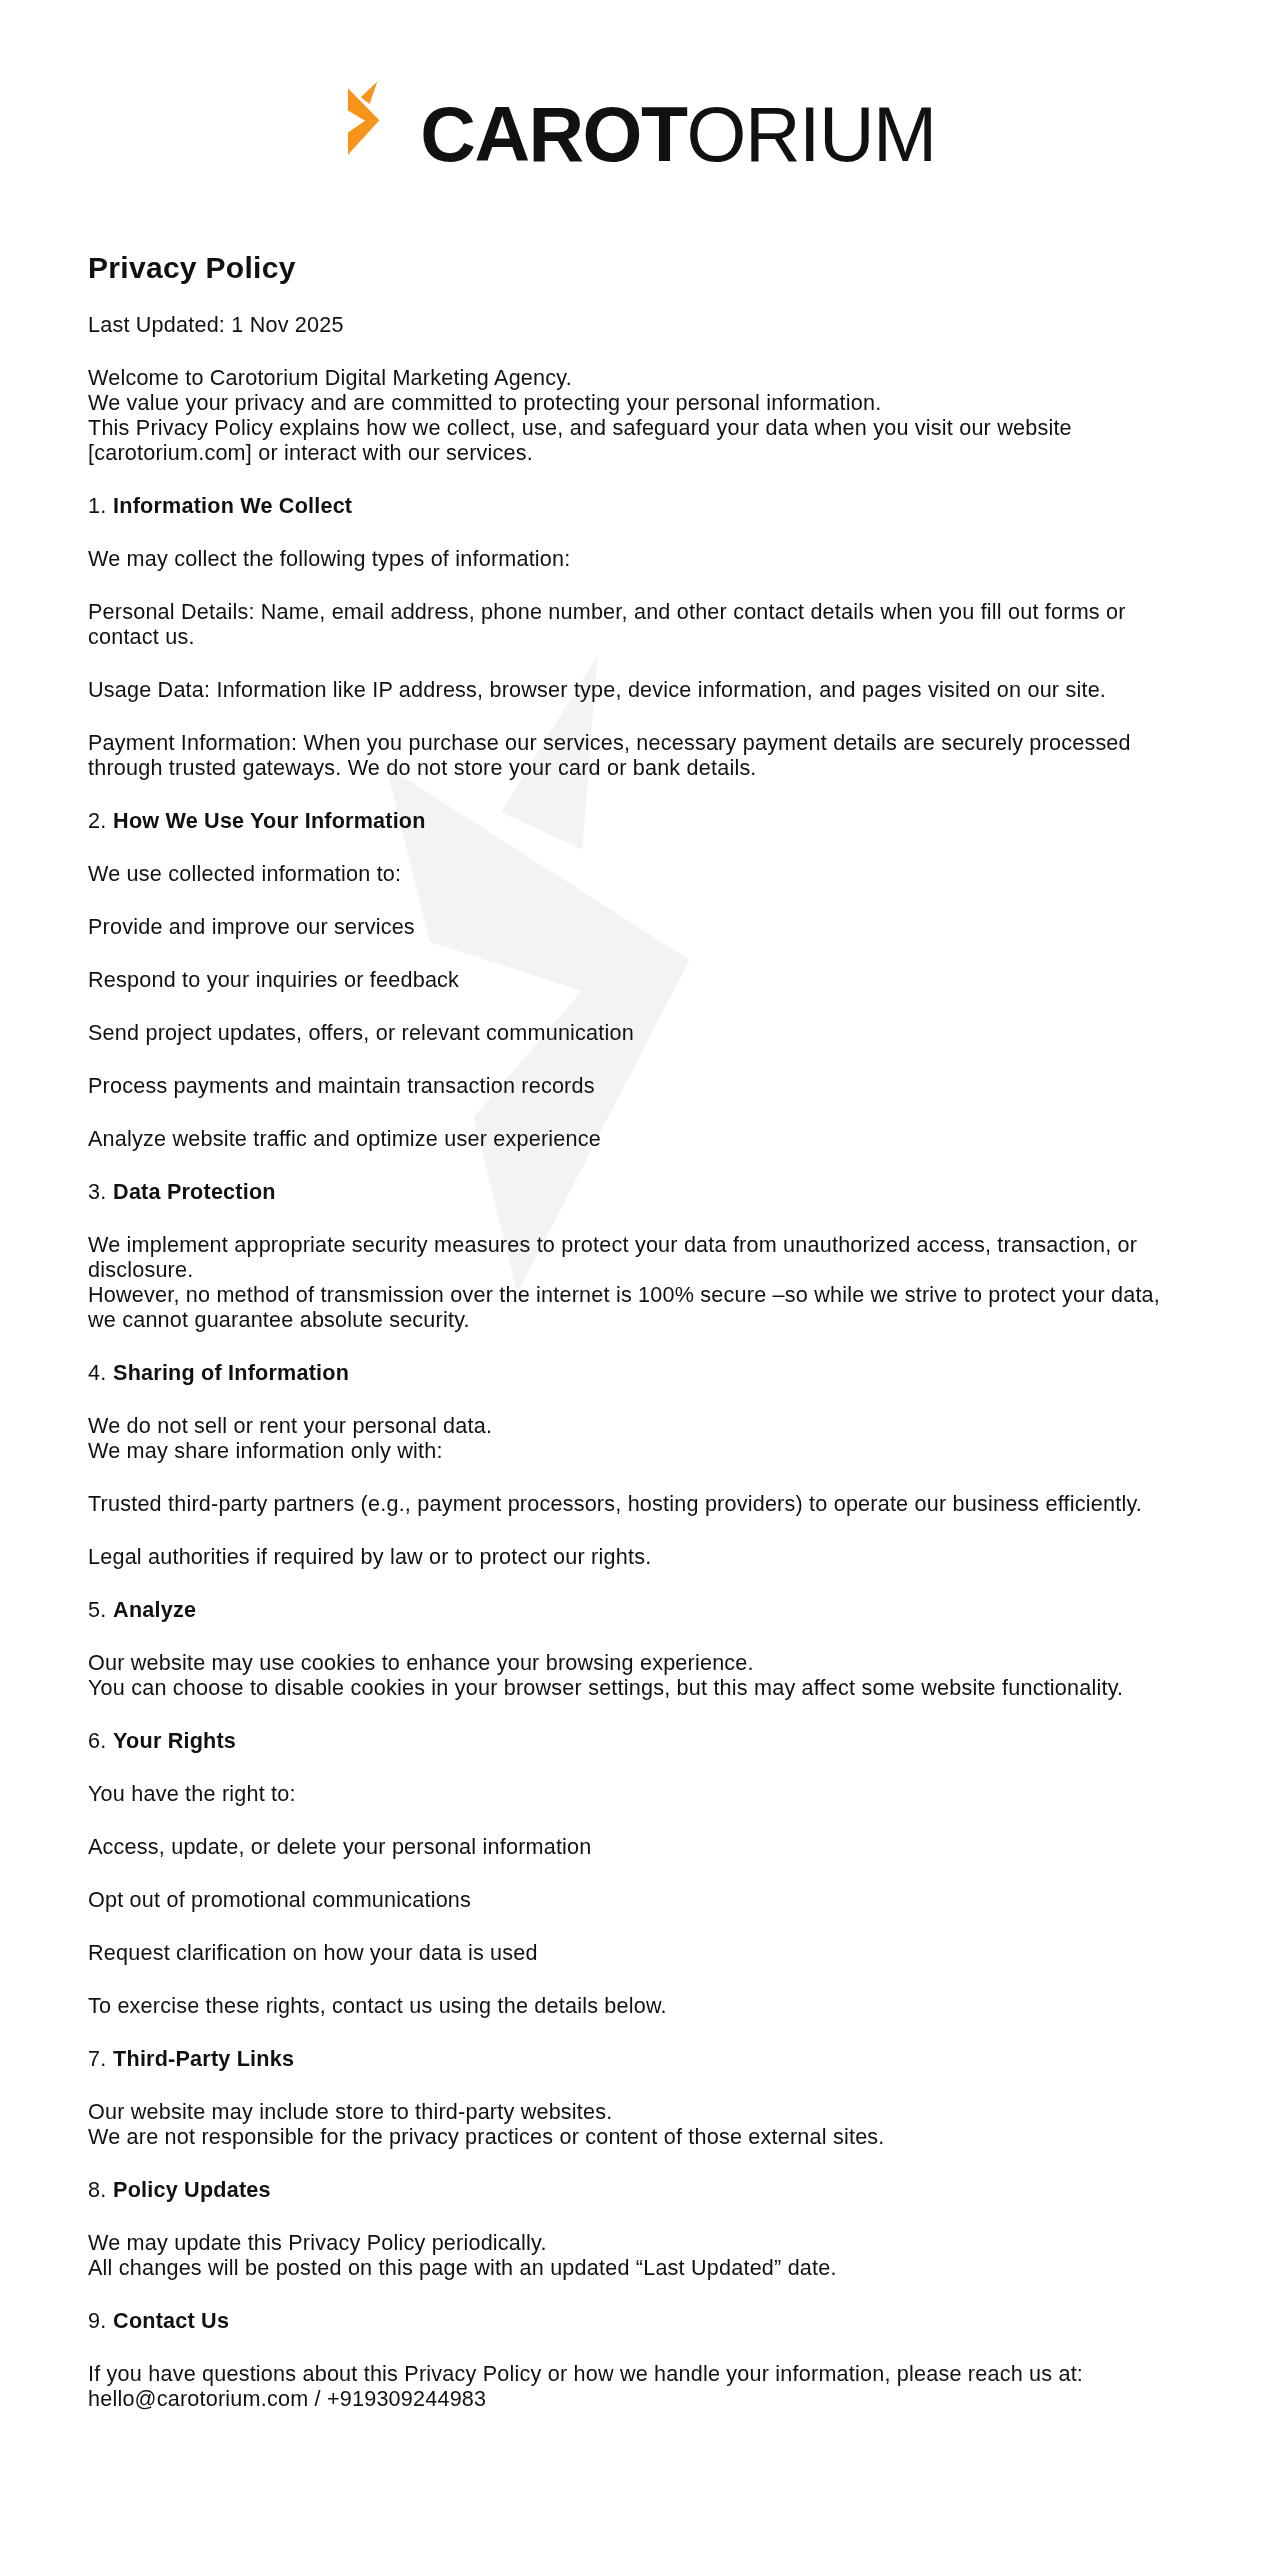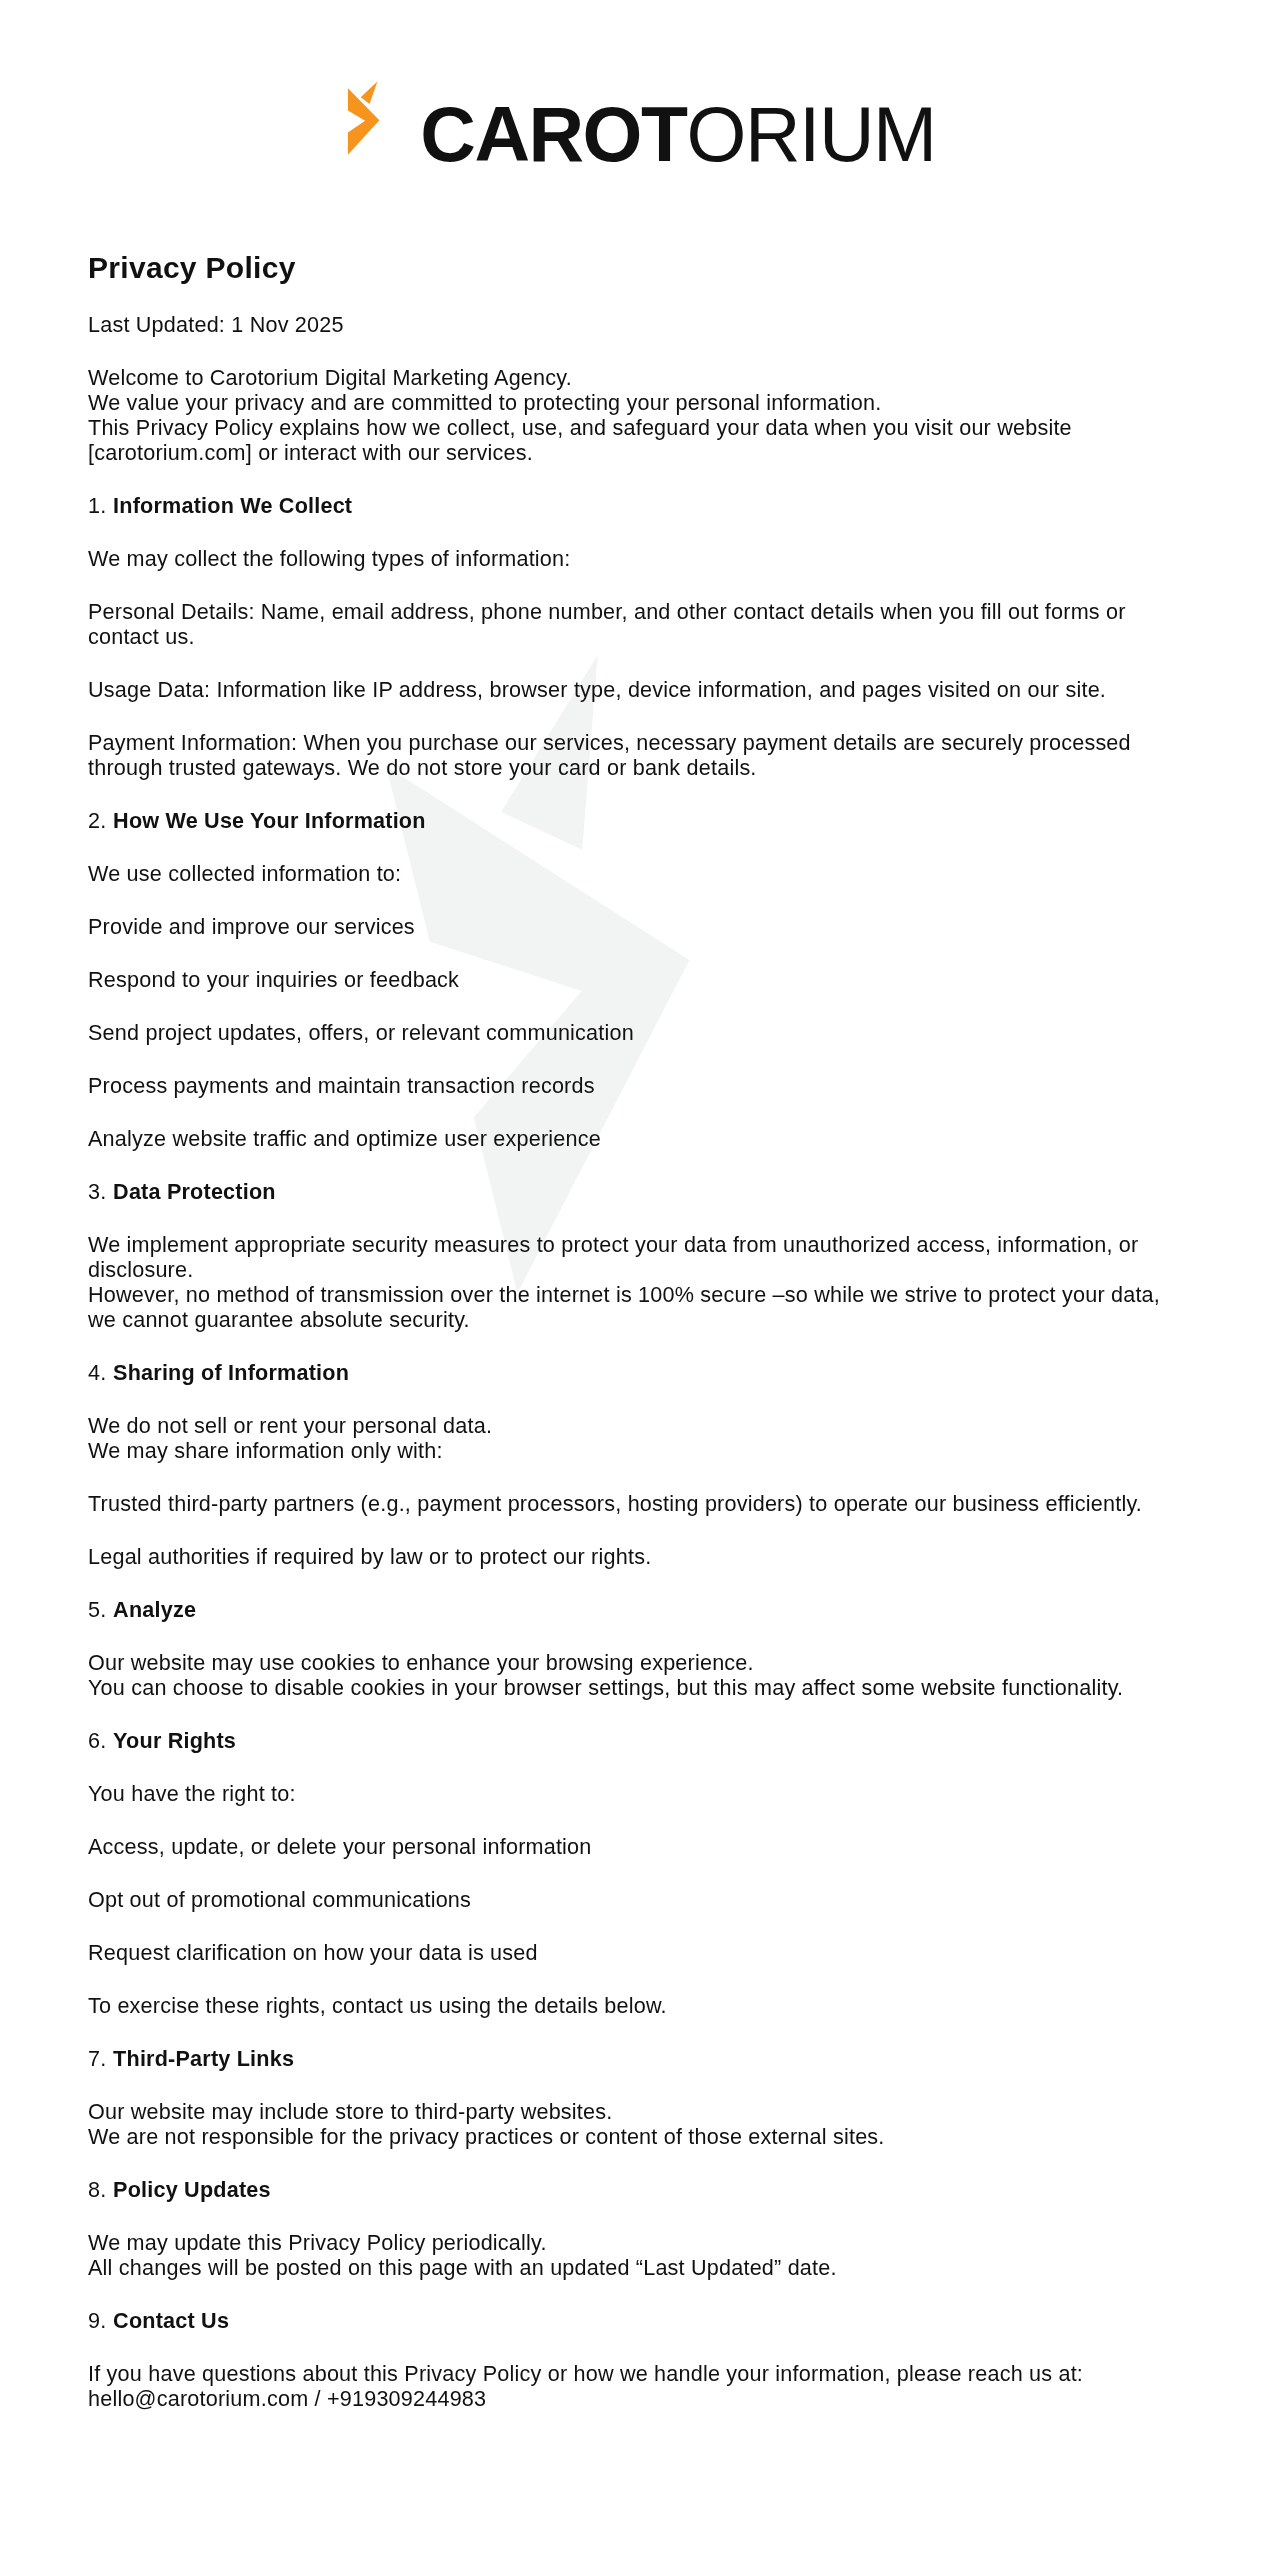--- a/index.html
+++ b/index.html
@@ -152,21 +152,21 @@
             <span class="ln">Process payments and maintain transaction records</span>
           </p>
         <p class="para">
             <span class="ln">Analyze website traffic and optimize user experience</span>
           </p>
       </section>
 
       <section>
         <p class="h"><span class="num">3.</span><span class="bold">Data Protection</span></p>
         <p class="para">
-          <span class="ln">We implement appropriate security measures to protect your data from unauthorized access, information, or disclosure.</span>
+          <span class="ln">We implement appropriate security measures to protect your data from unauthorized access, transaction, or disclosure.</span>
           <span class="ln">However, no method of transmission over the internet is 100% secure –so while we strive to protect your data, we cannot guarantee absolute security.</span>
         </p>
       </section>
 
       <section>
         <p class="h"><span class="num">4.</span><span class="bold">Sharing of Information</span></p>
         <p class="para">
           <span class="ln">We do not sell or rent your personal data.</span>
           <span class="ln">We may share information only with:</span>
         </p>

